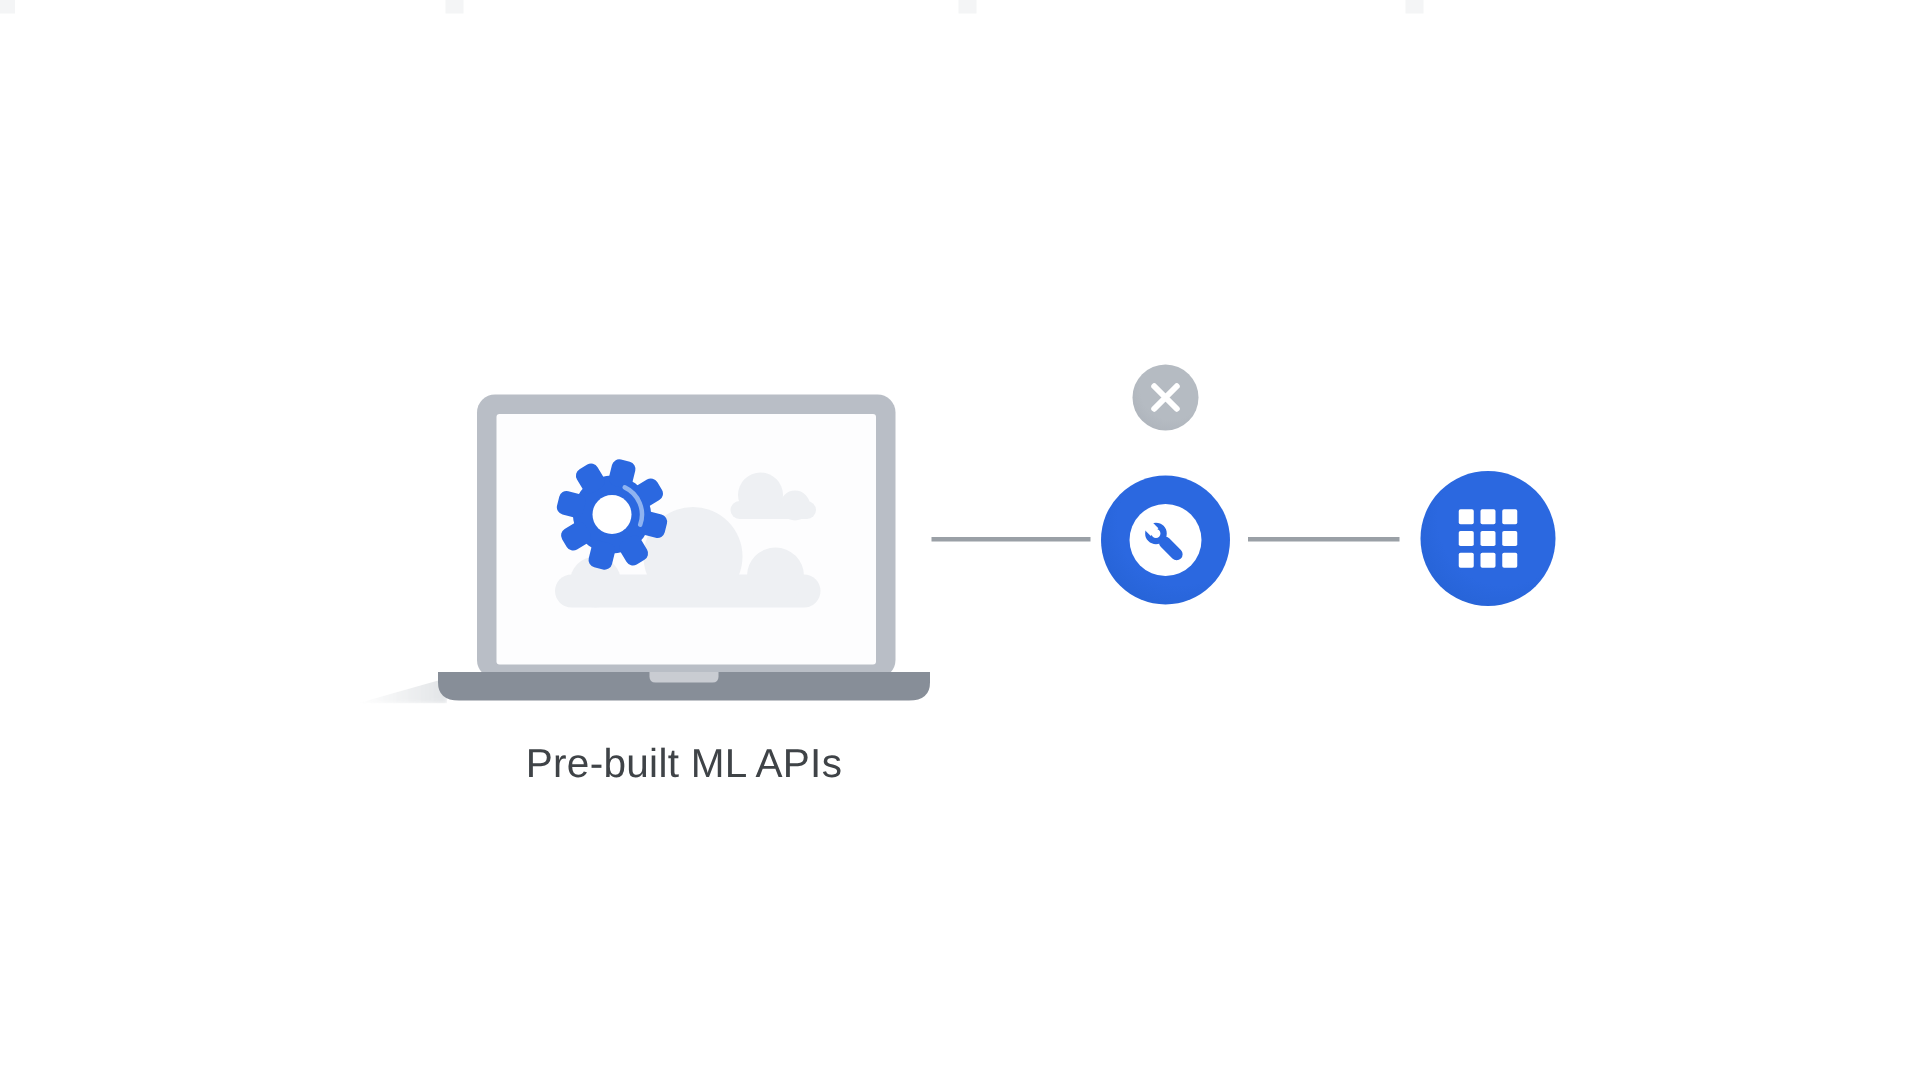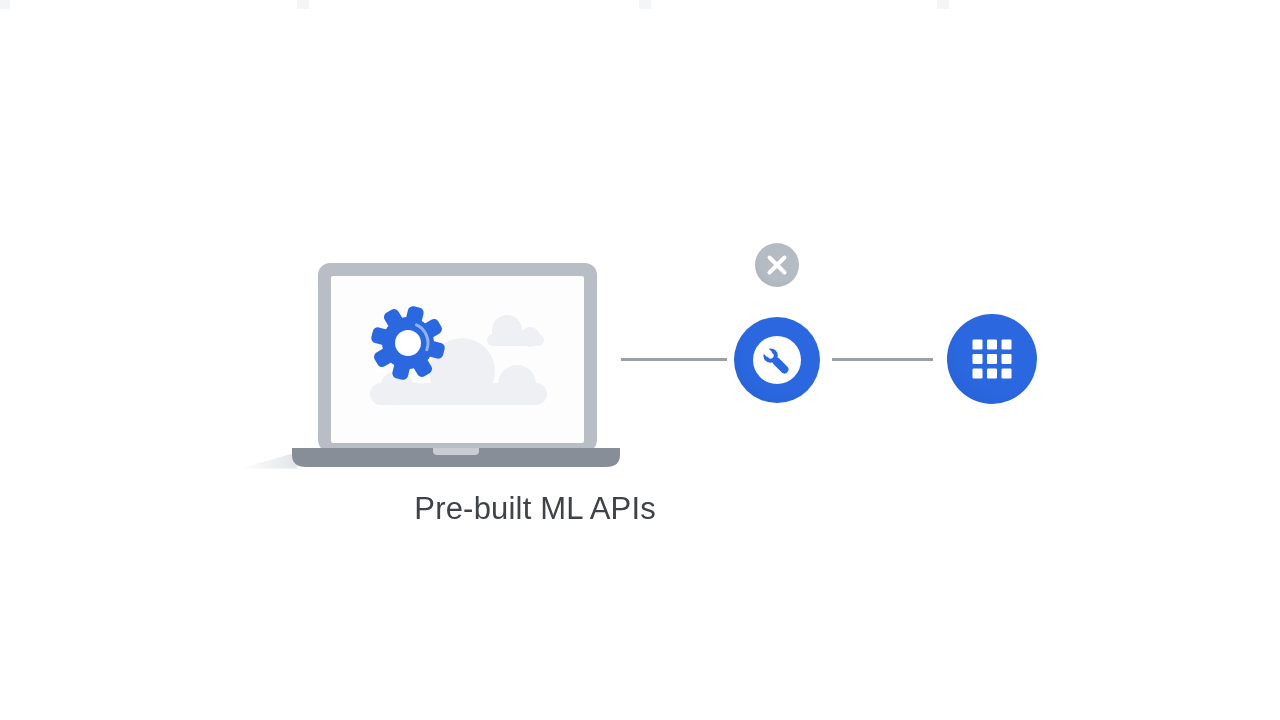--- a/index.html
+++ b/index.html
@@ -32,22 +32,22 @@
 
   .laptop-shadow{
     position:absolute;left:238px;top:452px;width:60px;height:17px;
     background:linear-gradient(to right, rgba(178,184,191,0), rgba(178,184,191,0.38));
     clip-path:polygon(0 100%, 100% 0, 100% 100%);
     filter:blur(1.5px);
   }
 
   .laptop-label{
     position:absolute;left:256px;top:492px;width:400px;
-    text-align:right;
-    font-size:31px;line-height:34px;font-weight:400;
+    text-align:center;
+    font-size:27px;line-height:34px;font-weight:400;
     color:var(--label-text,#3f4347);
     letter-spacing:0.2px;
   }
 
   .connector{position:absolute;top:358px;height:2.5px;background:var(--connector,#9aa0a6);}
   .c1{left:621px;width:106px;}
   .c2{left:832px;width:101px;}
 
   .close-btn{
     position:absolute;left:755px;top:243px;width:44px;height:44px;

